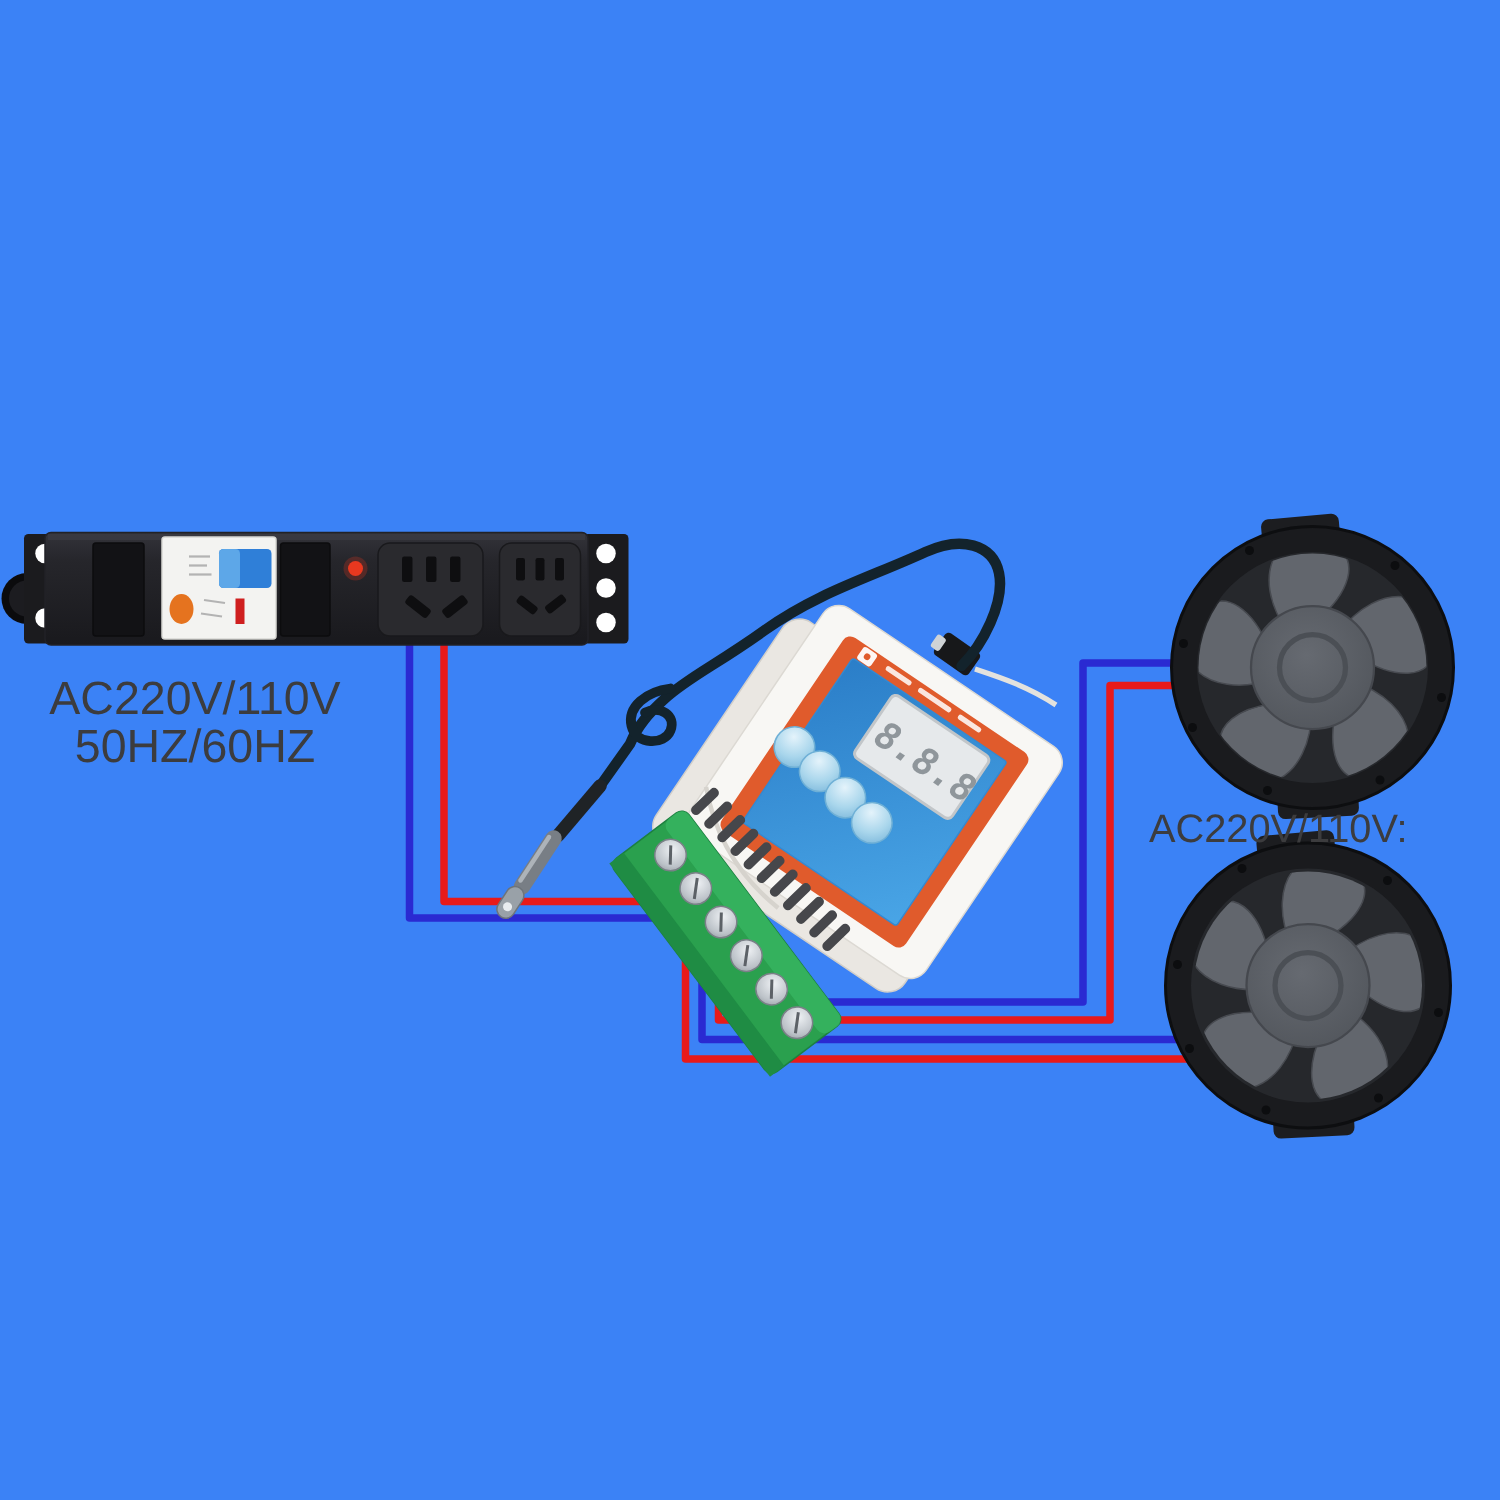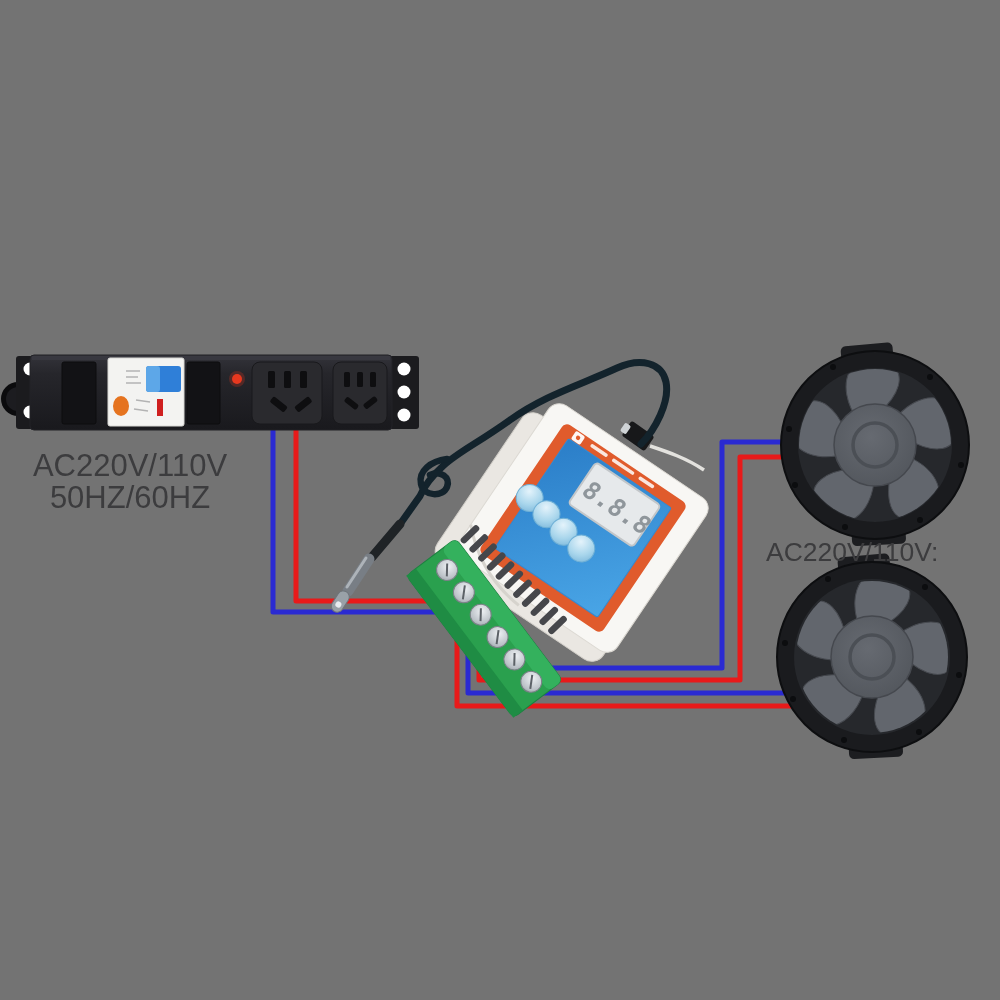--- a/index.html
+++ b/index.html
@@ -1,16 +1,16 @@
 <!DOCTYPE html>
 <html><head>
 <meta charset="utf-8">
 <style>
   html,body{margin:0;padding:0;background:#ffffff;}
-  .canvas{position:relative;width:1000px;height:1000px;background:#737373;overflow:hidden;}
+  .canvas{position:relative;width:1000px;height:1000px;background:#3b82f6;overflow:hidden;}
   svg{position:absolute;left:0;top:0;}
   text{font-family:"Liberation Sans", sans-serif;}
   .seg{font-family:"DejaVu Sans Mono", monospace;font-weight:bold;}
 </style>
 </head>
 <body>
 
 <div class="canvas">
 <svg width="1000" height="1000" viewBox="0 0 1000 1000">
   <defs>

